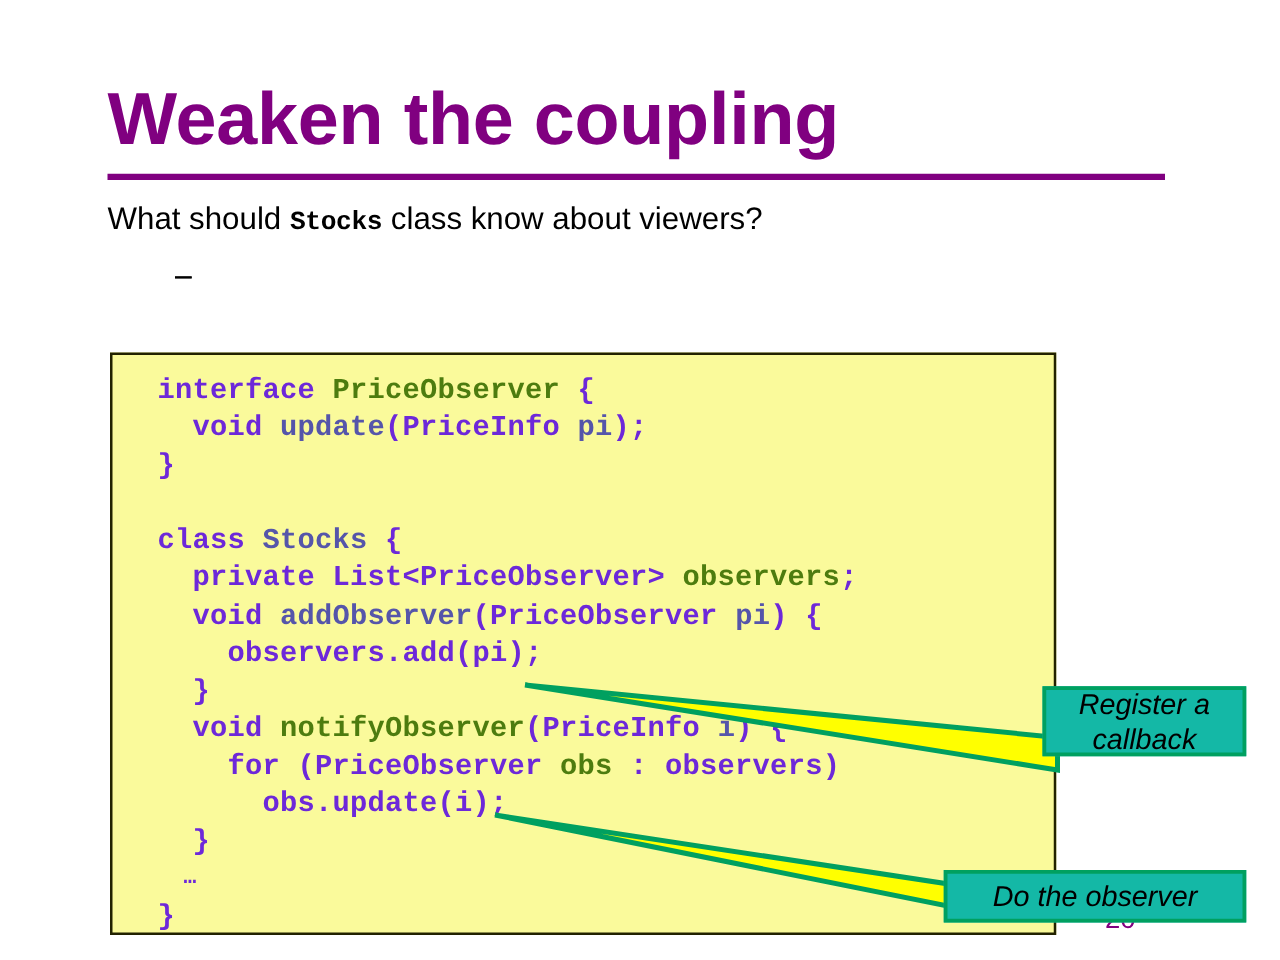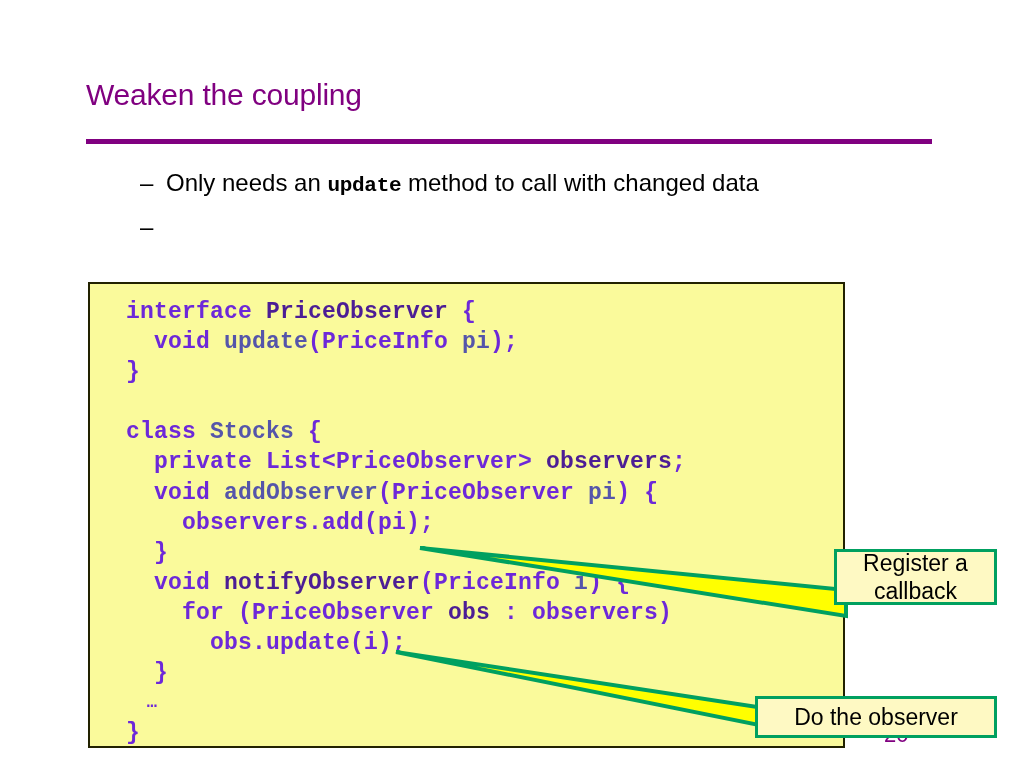--- a/index.html
+++ b/index.html
@@ -14,23 +14,23 @@
     overflow: hidden;
     font-family: "Liberation Sans", sans-serif;
     color: #000000;
   }
 
   
   #slide-title {
     position: absolute;
     left: 86px;
     top: 68px;
-    font-size: 30px;
+    font-size: 59px;
     line-height: 54px;
-    font-weight: normal;
+    font-weight: bold;
     color: #800080;
     letter-spacing: -0.2px;
     white-space: nowrap;
   }
   #title-rule {
     position: absolute;
     left: 86px;
     top: 139px;
     width: 846px;
     height: 5px;
@@ -90,39 +90,40 @@
     left: 36px;
     top: 13px;
     font-family: "Liberation Mono", "DejaVu Sans Mono", monospace;
     font-size: 23px;
     font-weight: bold;
     line-height: 30.1px;
     white-space: pre;
     color: #000000;
     letter-spacing: 0.2px;
   }
-  .k-blue   { color: #4c1d95; }
+  .k-blue   { color: #4d7c0f; }
   .k-slate  { color: #5555aa; }
   .k-black  { color: #6d28d9; }
   .ellipsis-line { font-size: 17px; line-height: 30.1px; }
 
   
   .callout {
     position: absolute;
-    background: #fef9c3;
+    background: #14b8a6;
     border: 3px solid #00a060;
     box-sizing: border-box;
     font-size: 23px;
     line-height: 28px;
     color: #000000;
     text-align: center;
     display: flex;
     align-items: center;
     justify-content: center;
     padding: 2px 8px;
+    font-style: italic;
   }
   #callout-register {
     left: 834px;
     top: 549px;
     width: 163px;
     height: 56px;
   }
   #callout-do {
     left: 755px;
     top: 696px;
@@ -144,24 +145,26 @@
 </style>
 </head>
 <body>
 
 <div id="slide-title">Weaken the coupling</div>
 
 <div id="title-rule"></div>
 
 <div id="body-text">
 
+  <div class="lead-line">
+    <span>What should </span><code class="inline">Stocks</code><span> class know about viewers?</span>
+  </div>
 
   <div class="sub-line">
     <span class="dash">–</span>
-    <span class="sub-text"><span>Only needs an </span><code class="inline">update</code><span> method to call with changed data</span></span>
   </div>
 
   <div class="sub-line">
     <span class="dash">–</span>
   </div>
 
 </div>
 
 <div id="code-block">
   <div id="code-text"><div><span class="k-black">interface </span><span class="k-blue">PriceObserver</span><span class="k-black"> {</span></div><div><span class="k-black">  void </span><span class="k-slate">update</span><span class="k-black">(PriceInfo </span><span class="k-slate">pi</span><span class="k-black">);</span></div><div><span class="k-black">}</span></div><div>&nbsp;</div><div><span class="k-black">class </span><span class="k-slate">Stocks</span><span class="k-black"> {</span></div><div><span class="k-black">  private List&lt;PriceObserver&gt; </span><span class="k-blue">observers</span><span class="k-black">;</span></div><div><span class="k-black">  void </span><span class="k-slate">addObserver</span><span class="k-black">(PriceObserver </span><span class="k-slate">pi</span><span class="k-black">) {</span></div><div><span class="k-black">    observers.add(pi);</span></div><div><span class="k-black">  }</span></div><div><span class="k-black">  void </span><span class="k-blue">notifyObserver</span><span class="k-black">(PriceInfo </span><span class="k-slate">i</span><span class="k-black">) {</span></div><div><span class="k-black">    for (PriceObserver </span><span class="k-blue">obs</span><span class="k-black"> : observers)</span></div><div><span class="k-black">      obs.update(i);</span></div><div><span class="k-black">  }</span></div><div class="ellipsis-line"><span class="k-black">  …</span></div><div><span class="k-black">}</span></div></div>

